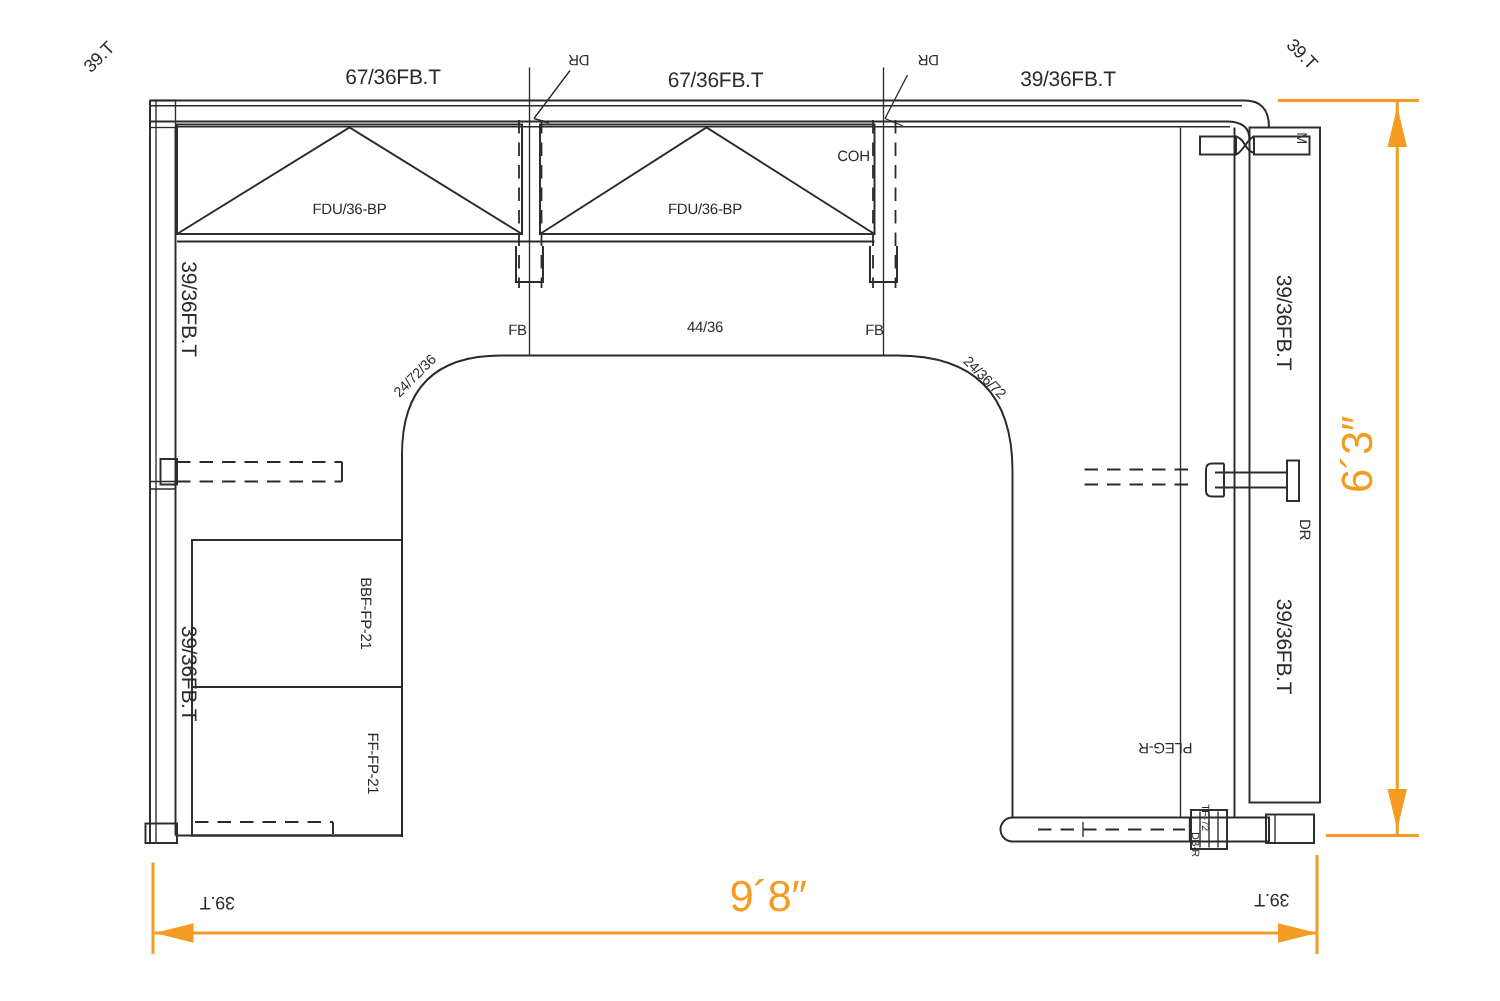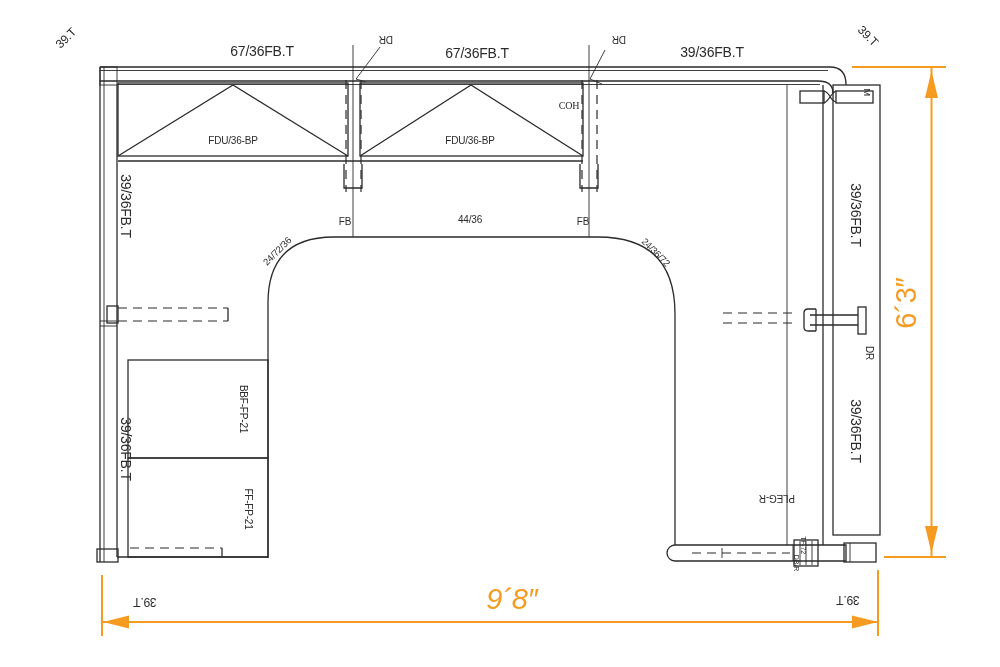--- a/index.html
+++ b/index.html
@@ -27,41 +27,41 @@
   .dimtxt { color:var(--dim); font-size:29px; }
 
   
   #tick-tl      { left:66px;  top:38px; }
   #panel-top-1  { left:262px; top:51px; }
   #dr-top-1     { left:386px; top:39px; }
   #panel-top-2  { left:477px; top:53px; }
   #dr-top-2     { left:619px; top:39px; }
   #panel-top-3  { left:712px; top:52px; }
   #tick-tr      { left:868px; top:36px; }
-  #coh          { left:569px; top:105px;font-family:Liberation Serif, serif; }
+  #coh          { left:569px; top:105px; }
   #fdu-1        { left:233px; top:140px; }
   #fdu-2        { left:470px; top:140px; }
   #m-connector  { left:867px; top:92px; }
   #panel-left-1 { left:126px; top:206px; }
   #panel-left-2 { left:126px; top:449px; }
   #panel-right-1{ left:856px; top:215px; }
   #panel-right-2{ left:856px; top:431px; }
   #dr-right     { left:869px; top:353px; }
   #fb-left      { left:345px; top:221px; }
   #bridge       { left:470px; top:219px; }
   #fb-right     { left:583px; top:221px; }
   #corner-left  { left:277px; top:251px; }
   #corner-right { left:656px; top:252px; }
   #ped-top      { left:243px; top:409px; }
   #ped-bottom   { left:248px; top:509px; }
   #pleg         { left:777px; top:498px; }
   #tf           { left:803px; top:545px; }
   #db           { left:796px; top:563px; }
   #tick-bl      { left:145px; top:602px; }
-  #dim-width    { left:512px; top:599px;font-style:italic; }
+  #dim-width    { left:512px; top:599px; }
   #tick-br      { left:848px; top:600px; }
   #dim-height   { left:906px; top:303px; }
 </style>
 </head>
 <body>
 
 <div id="canvas">
 
   <svg width="1000" height="667" viewBox="0 0 1000 667">
 

